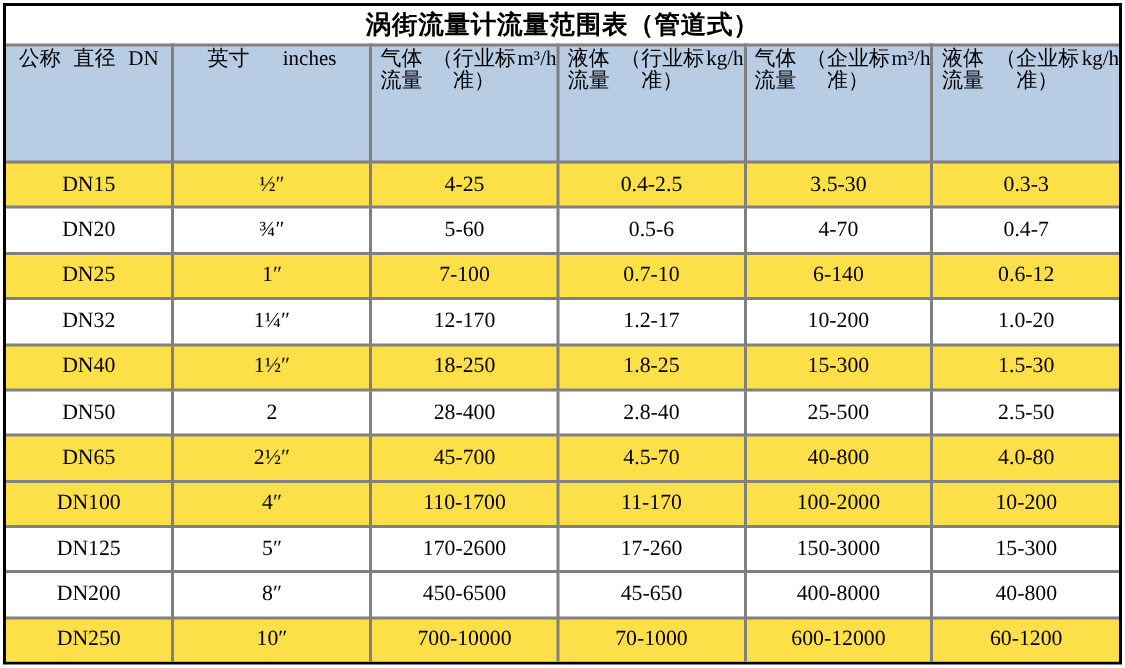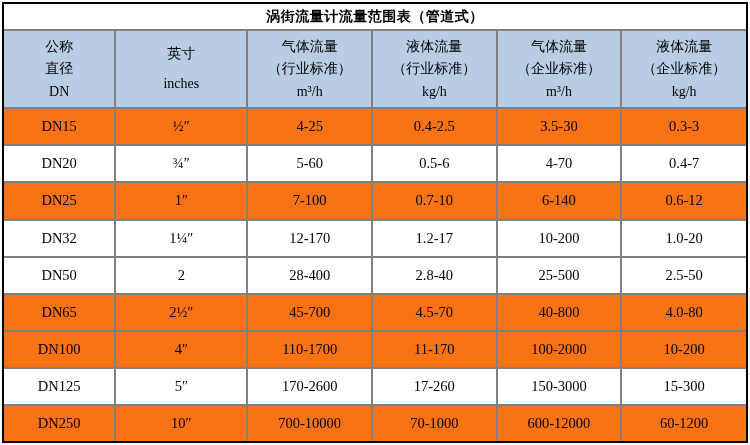--- a/index.html
+++ b/index.html
@@ -35,43 +35,43 @@
   td, th {
     border: 2px solid #808080;
     text-align: center;
     vertical-align: middle;
     padding: 0;
     font-weight: normal;
   }
   .title-cell {
     height: 25px;
     background: #ffffff;
-    font-size: 14px;
+    font-size: 17px;
     font-weight: bold;
     letter-spacing: 0.5px;
     border-bottom: 2px solid #808080;
   }
   tr.header-row th {
     background: #b8cce4;
     height: 76px;
     font-size: 14px;
   }
   .hcell {
     display: flex;
-    flex-direction: column;
+    flex-direction: row;
     justify-content: space-evenly;
     height: 74px;
   }
   .hcell div { line-height: 1.1; }
   tbody td {
     height: 22px;
     font-size: 14.5px;
     background: #ffffff;
   }
-  tbody tr.alt td { background: #f97316; }
+  tbody tr.alt td { background: #fde047; }
 </style>
 </head>
 <body>
 
 <div class="frame">
   <table class="spec">
     <colgroup>
       <col class="c1">
         <col class="c2">
         <col class="c3">
@@ -153,20 +153,28 @@
           <td>0.6-12</td>
         </tr>
         <tr>
           <td>DN32</td>
           <td>1¼″</td>
           <td>12-170</td>
           <td>1.2-17</td>
           <td>10-200</td>
           <td>1.0-20</td>
         </tr>
+        <tr class="alt">
+          <td>DN40</td>
+          <td>1½″</td>
+          <td>18-250</td>
+          <td>1.8-25</td>
+          <td>15-300</td>
+          <td>1.5-30</td>
+        </tr>
         <tr>
           <td>DN50</td>
           <td>2</td>
           <td>28-400</td>
           <td>2.8-40</td>
           <td>25-500</td>
           <td>2.5-50</td>
         </tr>
         <tr class="alt">
           <td>DN65</td>
@@ -185,20 +193,28 @@
           <td>10-200</td>
         </tr>
         <tr>
           <td>DN125</td>
           <td>5″</td>
           <td>170-2600</td>
           <td>17-260</td>
           <td>150-3000</td>
           <td>15-300</td>
         </tr>
+        <tr>
+          <td>DN200</td>
+          <td>8″</td>
+          <td>450-6500</td>
+          <td>45-650</td>
+          <td>400-8000</td>
+          <td>40-800</td>
+        </tr>
         <tr class="alt">
           <td>DN250</td>
           <td>10″</td>
           <td>700-10000</td>
           <td>70-1000</td>
           <td>600-12000</td>
           <td>60-1200</td>
         </tr>
       </tbody>
   </table>

